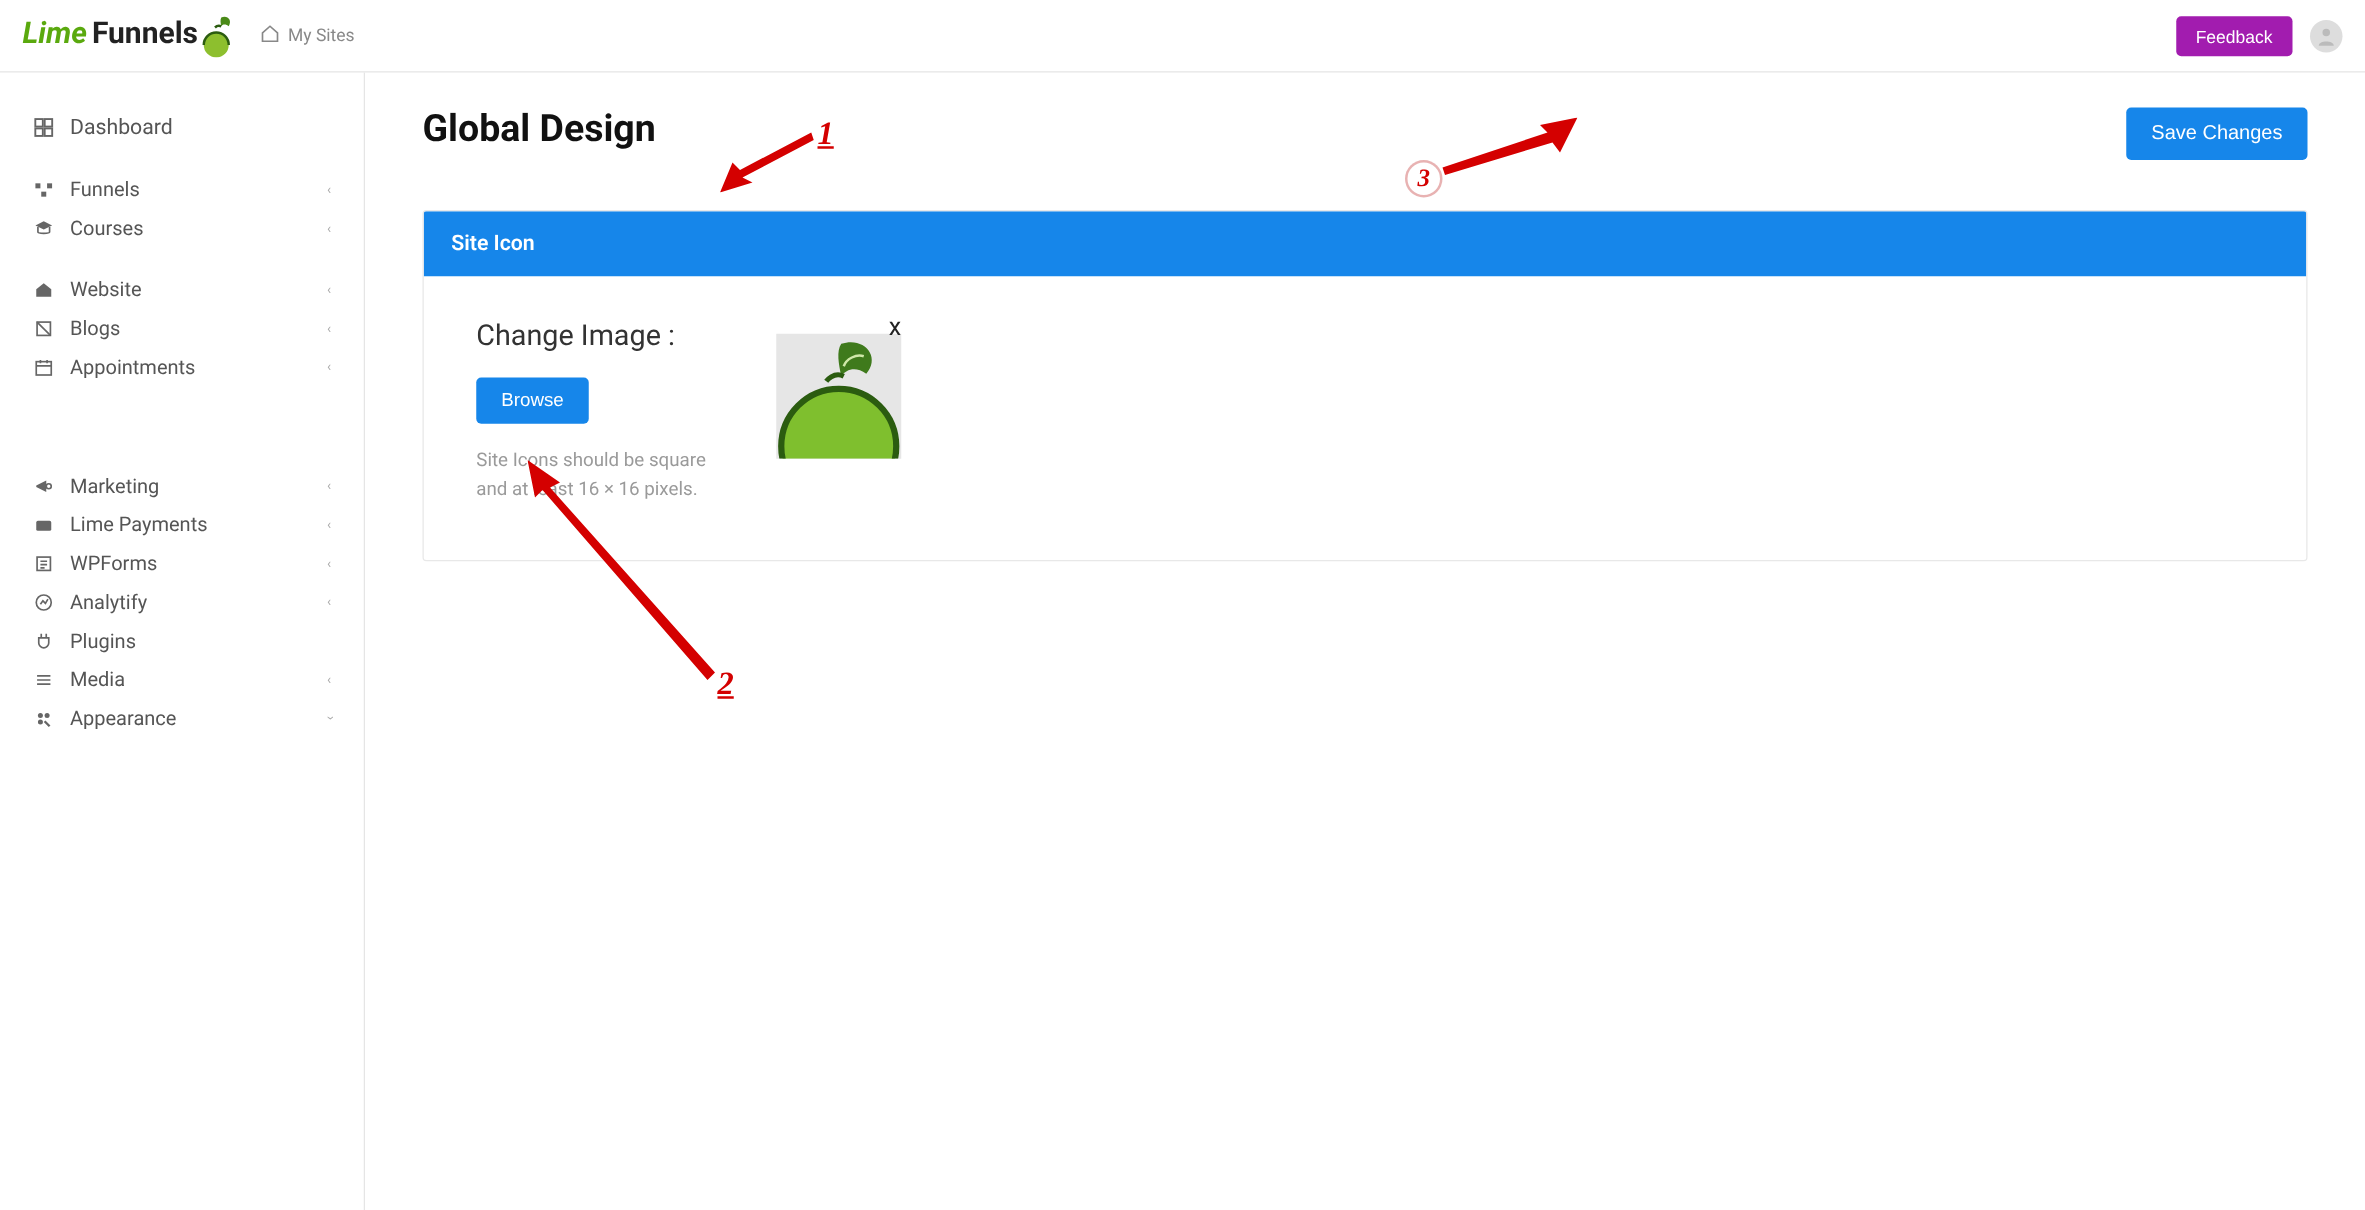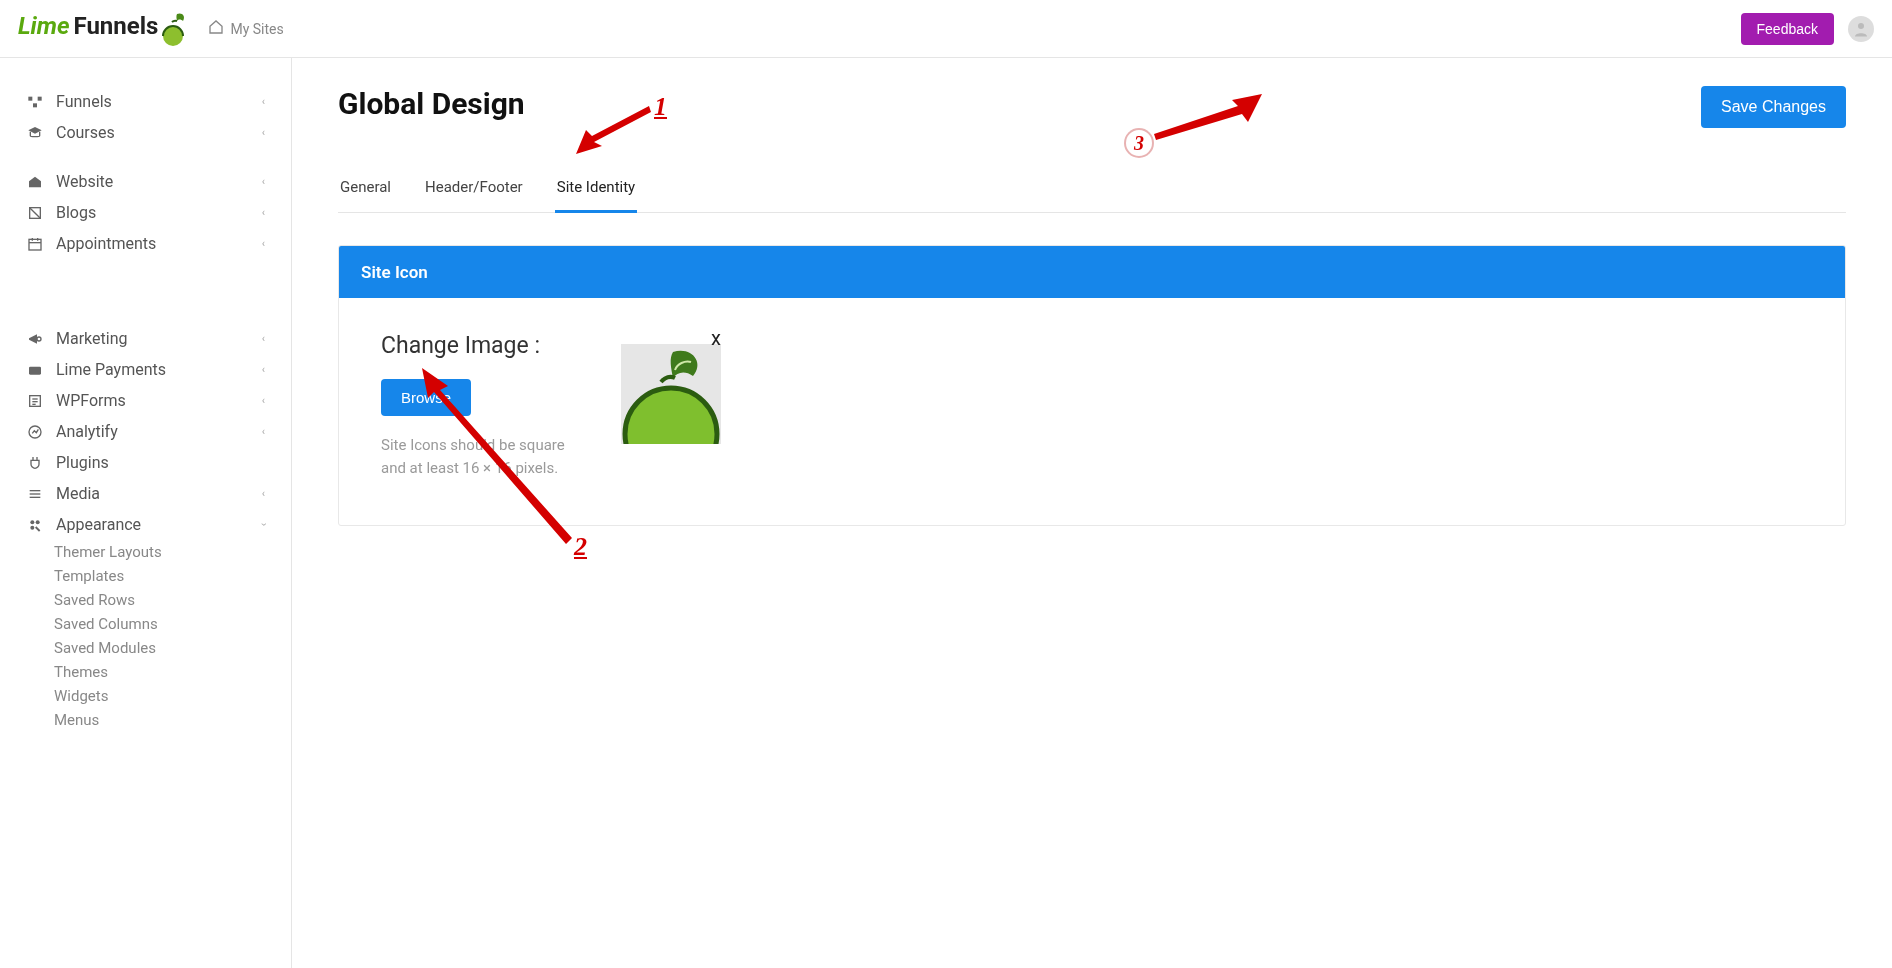--- a/index.html
+++ b/index.html
@@ -94,20 +94,33 @@
           <circle cx="12" cy="8" r="4"></circle>
           <path d="M4 22 C4 16 20 16 20 22 Z"></path>
         </svg>
     </div>
   </div>
 </div>
 
 <div class="layout">
 
   <div class="sidebar">
+    <div class="sidebar-item dashboard">
+      <span class="left">
+        <span class="icon">
+          <svg viewBox="0 0 24 24" width="18" height="18" fill="none" stroke="#666" stroke-width="2">
+              <rect x="3" y="3" width="8" height="8"></rect>
+              <rect x="13" y="3" width="8" height="8"></rect>
+              <rect x="3" y="13" width="8" height="8"></rect>
+              <rect x="13" y="13" width="8" height="8"></rect>
+            </svg>
+        </span>
+        <span>Dashboard</span>
+      </span>
+    </div>
 
     <div class="sidebar-section">
       <div class="sidebar-item">
         <span class="left">
             <span class="icon">
               <svg viewBox="0 0 24 24" width="16" height="16" fill="#666">
                 <rect x="2" y="4" width="6" height="6"></rect>
                 <rect x="16" y="4" width="6" height="6"></rect>
                 <rect x="9" y="14" width="6" height="6"></rect>
               </svg>
@@ -250,45 +263,30 @@
                 <circle cx="8" cy="8" r="3"></circle>
                 <circle cx="16" cy="8" r="3"></circle>
                 <circle cx="8" cy="16" r="3"></circle>
                 <path d="M14 14 L20 20 L18 22 L12 16 Z"></path>
               </svg>
             </span>
             <span>Appearance</span>
           </span>
         <span class="caret" style="transform:rotate(-90deg)">‹</span>
       </div>
-      <div class="sidebar-sub">
-        <div class="sidebar-sub-item">Themer Layouts</div>
-        <div class="sidebar-sub-item">Templates</div>
-        <div class="sidebar-sub-item">Saved Rows</div>
-        <div class="sidebar-sub-item">Saved Columns</div>
-        <div class="sidebar-sub-item">Saved Modules</div>
-        <div class="sidebar-sub-item">Themes</div>
-        <div class="sidebar-sub-item">Widgets</div>
-        <div class="sidebar-sub-item">Menus</div>
-      </div>
     </div>
   </div>
 
   <div class="main">
 
     <div class="page-head">
       <h1 class="page-title">Global Design</h1>
       <button class="save-btn">Save Changes</button>
     </div>
 
-    <div class="tabs">
-      <div class="tab">General</div>
-      <div class="tab">Header/Footer</div>
-      <div class="tab active">Site Identity</div>
-    </div>
 
     <div class="panel">
       <div class="panel-header">Site Icon</div>
       <div class="panel-body">
         <div class="change-col">
           <div class="change-title">Change Image :</div>
           <button class="browse-btn">Browse</button>
           <div class="hint">Site Icons should be square and at least 16 × 16 pixels.</div>
         </div>
         <div class="preview-col">

